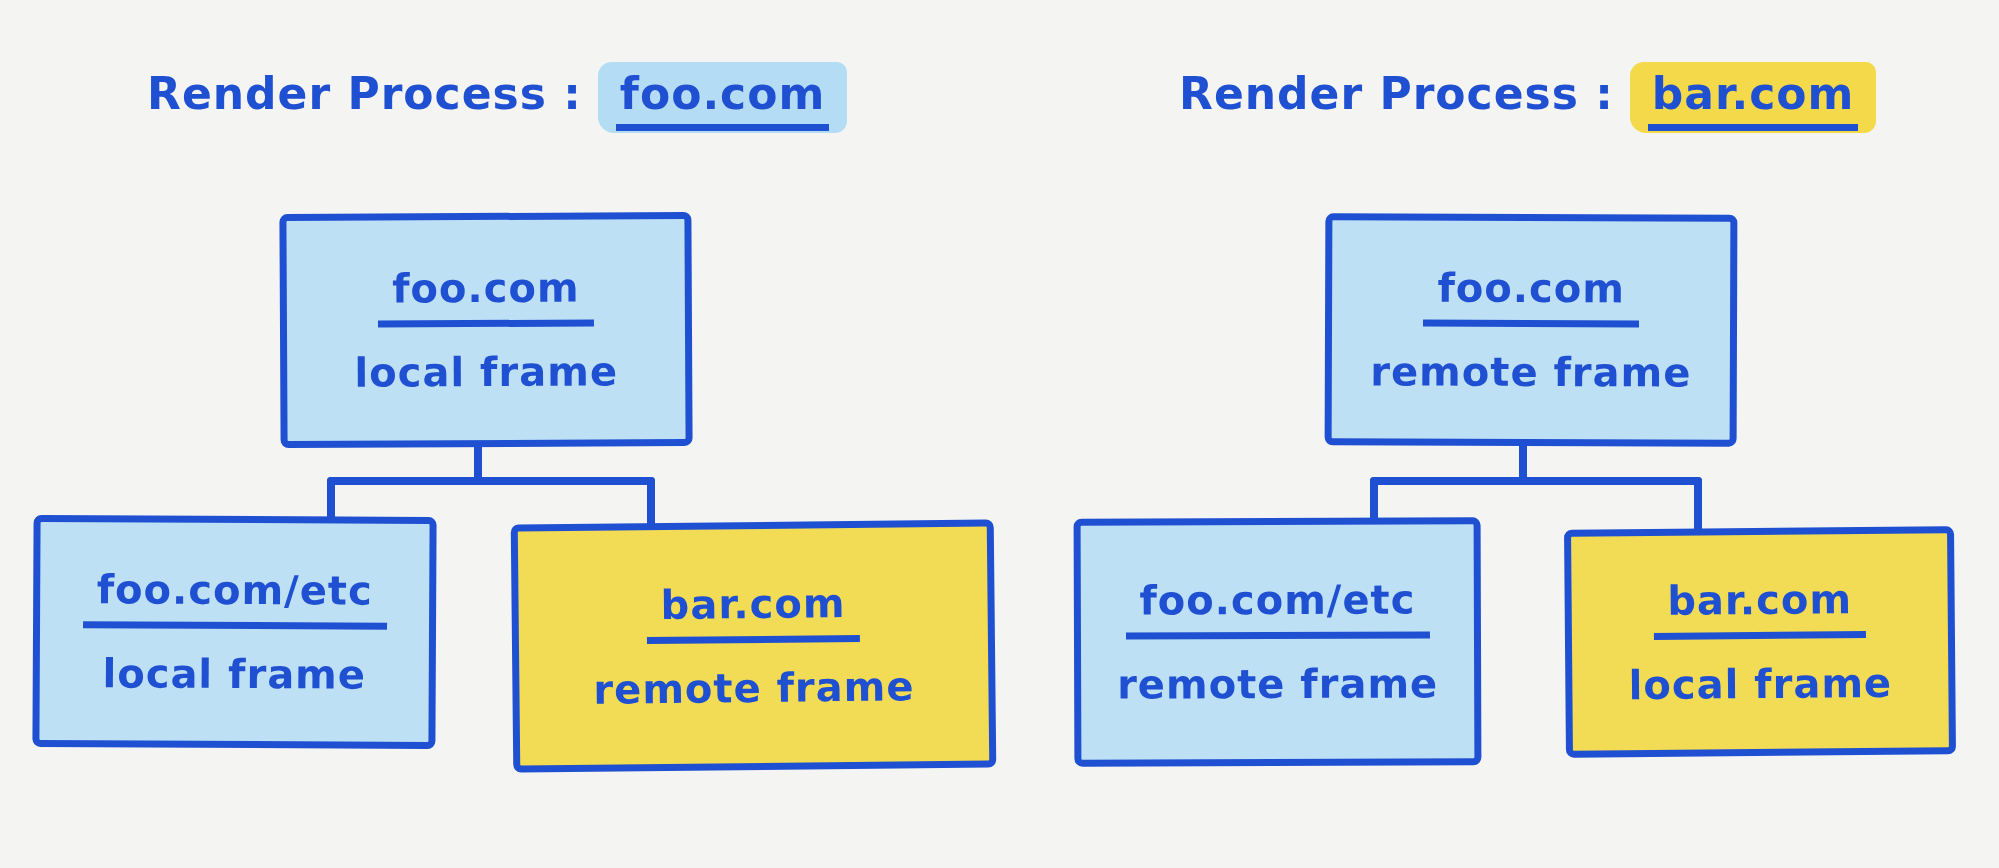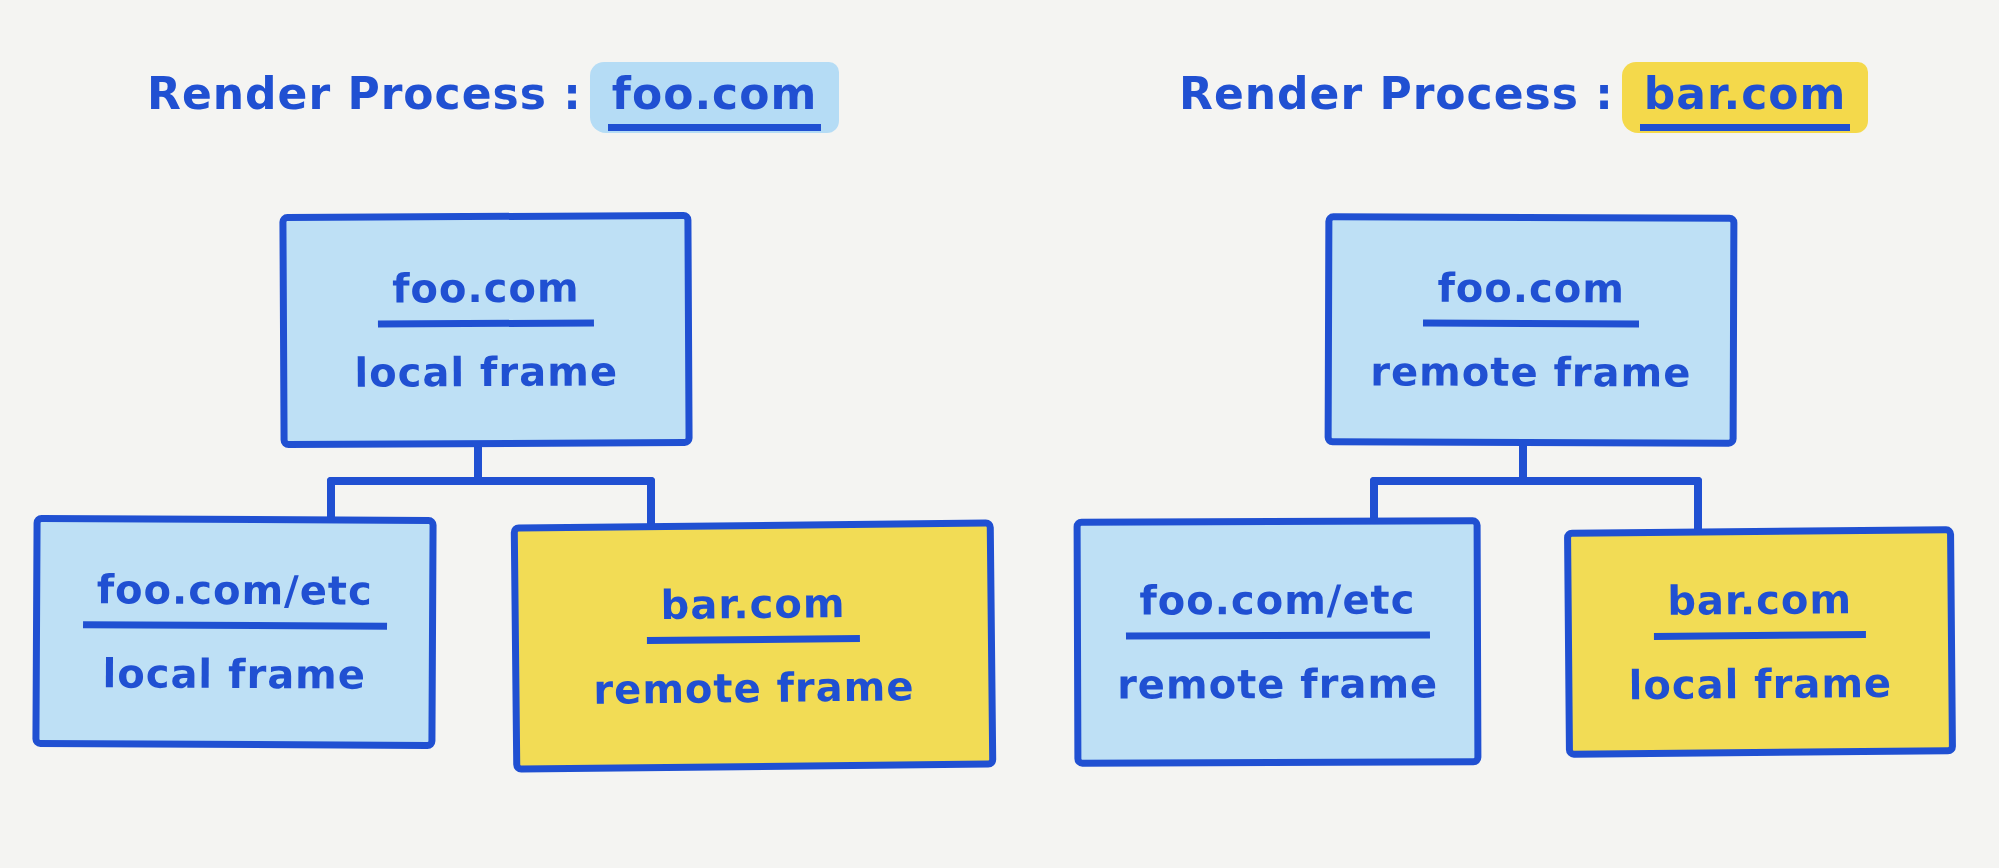--- a/index.html
+++ b/index.html
@@ -13,21 +13,21 @@
     height: 868px;
     background: var(--background, #F4F4F2);
     overflow: hidden;
   }
 
   
   .process-title {
     position: absolute;
     display: flex;
     align-items: baseline;
-    gap: 8px;
+    gap: 16px;
     font-size: 44px;
     font-weight: 700;
     letter-spacing: 1px;
     color: var(--ink, #2050D2);
     white-space: nowrap;
   }
   .title-domain {
     display: inline-block;
     padding: 6px 18px 2px 18px;
     border-radius: 14px 10px 12px 16px;

